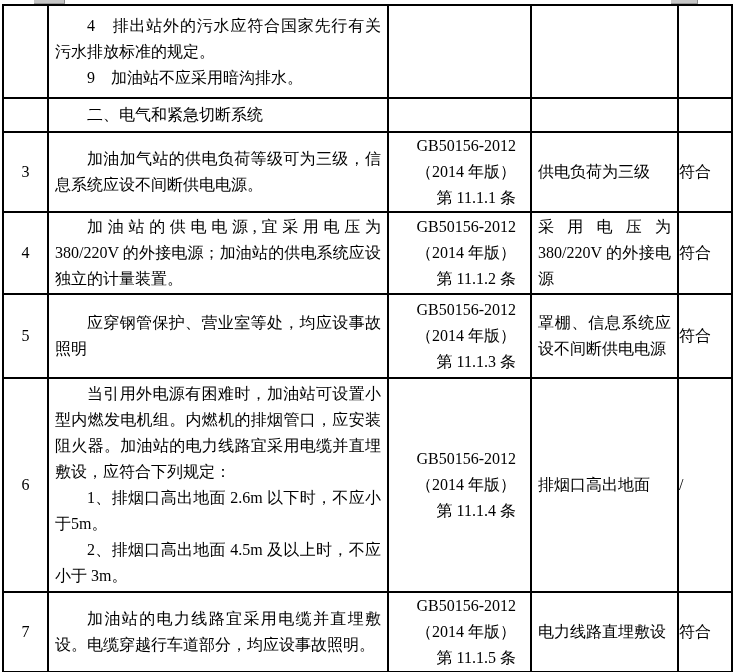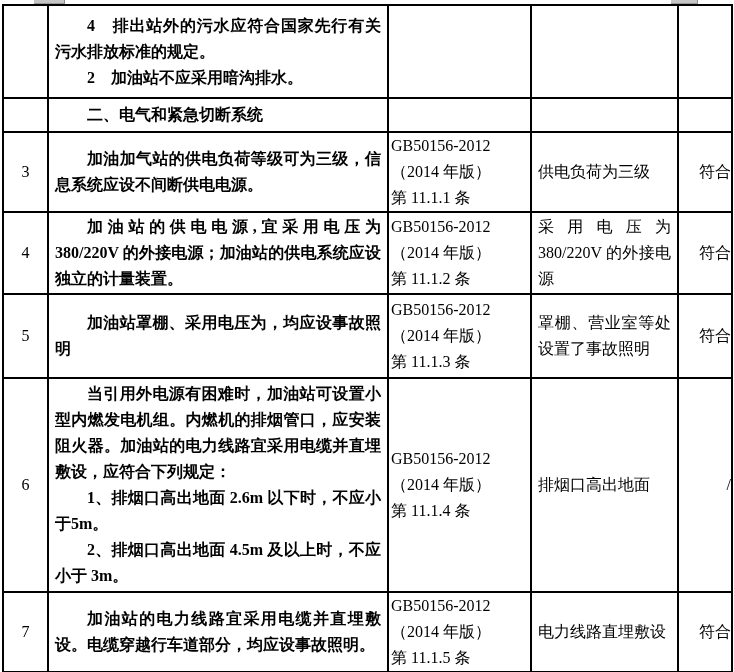--- a/index.html
+++ b/index.html
@@ -39,42 +39,41 @@
     line-height: 26px;
     padding: 0;
     overflow: hidden;
   }
   td.cell-no {
     text-align: center;
   }
   td.cell-content {
     text-align: justify;
     padding: 1px 6px;
-    font-weight: bold;
   }
   td.cell-content p {
     margin: 0;
     text-indent: 2em;
     line-height: 26px;
   }
   td.cell-standard {
-    text-align: left;
-    padding: 0 2px;
+    text-align: right;
+    padding: 0 14px;
     margin-top: 18px;
   }
   td.cell-standard div {
     line-height: 26px;
   }
   td.cell-actual {
     text-align: justify;
     padding: 0 6px;
     border-radius: 26px;
   }
   td.cell-result {
-    text-align: right;
+    text-align: left;
   }
 </style>
 </head>
 <body>
 
 <div class="page">
   <div class="grid-handle left"></div>
   <div class="grid-handle right"></div>
 
   <table class="doc-table">
@@ -83,21 +82,21 @@
       <col style="width:340px">
       <col style="width:143px">
       <col style="width:147px">
       <col style="width:54px">
     </colgroup>
     <tbody id="table-body">
         <tr style="height: 93px;">
     <td class="cell-no"></td>
     <td class="cell-content">
             <p>4　排出站外的污水应符合国家先行有关污水排放标准的规定。</p>
-            <p>2　加油站不应采用暗沟排水。</p>
+            <p>9　加油站不应采用暗沟排水。</p>
           </td>
     <td class="cell-standard"></td>
     <td class="cell-actual"></td>
     <td class="cell-result"></td>
   </tr>
         <tr style="height: 34px;">
     <td class="cell-no"></td>
     <td class="cell-content">
             <p>二、电气和紧急切断系统</p>
           </td>
@@ -127,28 +126,28 @@
             <div>GB50156-2012</div>
             <div>（2014 年版）</div>
             <div>第 11.1.2 条</div>
           </td>
     <td class="cell-actual">采用电压为 380/220V 的外接电源</td>
     <td class="cell-result">符合</td>
   </tr>
         <tr style="height: 84px;">
     <td class="cell-no">5</td>
     <td class="cell-content">
-            <p>加油站罩棚、采用电压为，均应设事故照明</p>
+            <p>应穿钢管保护、营业室等处，均应设事故照明</p>
           </td>
     <td class="cell-standard">
             <div>GB50156-2012</div>
             <div>（2014 年版）</div>
             <div>第 11.1.3 条</div>
           </td>
-    <td class="cell-actual">罩棚、营业室等处设置了事故照明</td>
+    <td class="cell-actual">罩棚、信息系统应设不间断供电电源</td>
     <td class="cell-result">符合</td>
   </tr>
         <tr style="height: 214px;">
     <td class="cell-no">6</td>
     <td class="cell-content">
             <p>当引用外电源有困难时，加油站可设置小型内燃发电机组。内燃机的排烟管口，应安装阻火器。加油站的电力线路宜采用电缆并直埋敷设，应符合下列规定：</p>
             <p>1、排烟口高出地面 2.6m 以下时，不应小于5m。</p>
             <p>2、排烟口高出地面 4.5m 及以上时，不应小于 3m。</p>
           </td>
     <td class="cell-standard">

